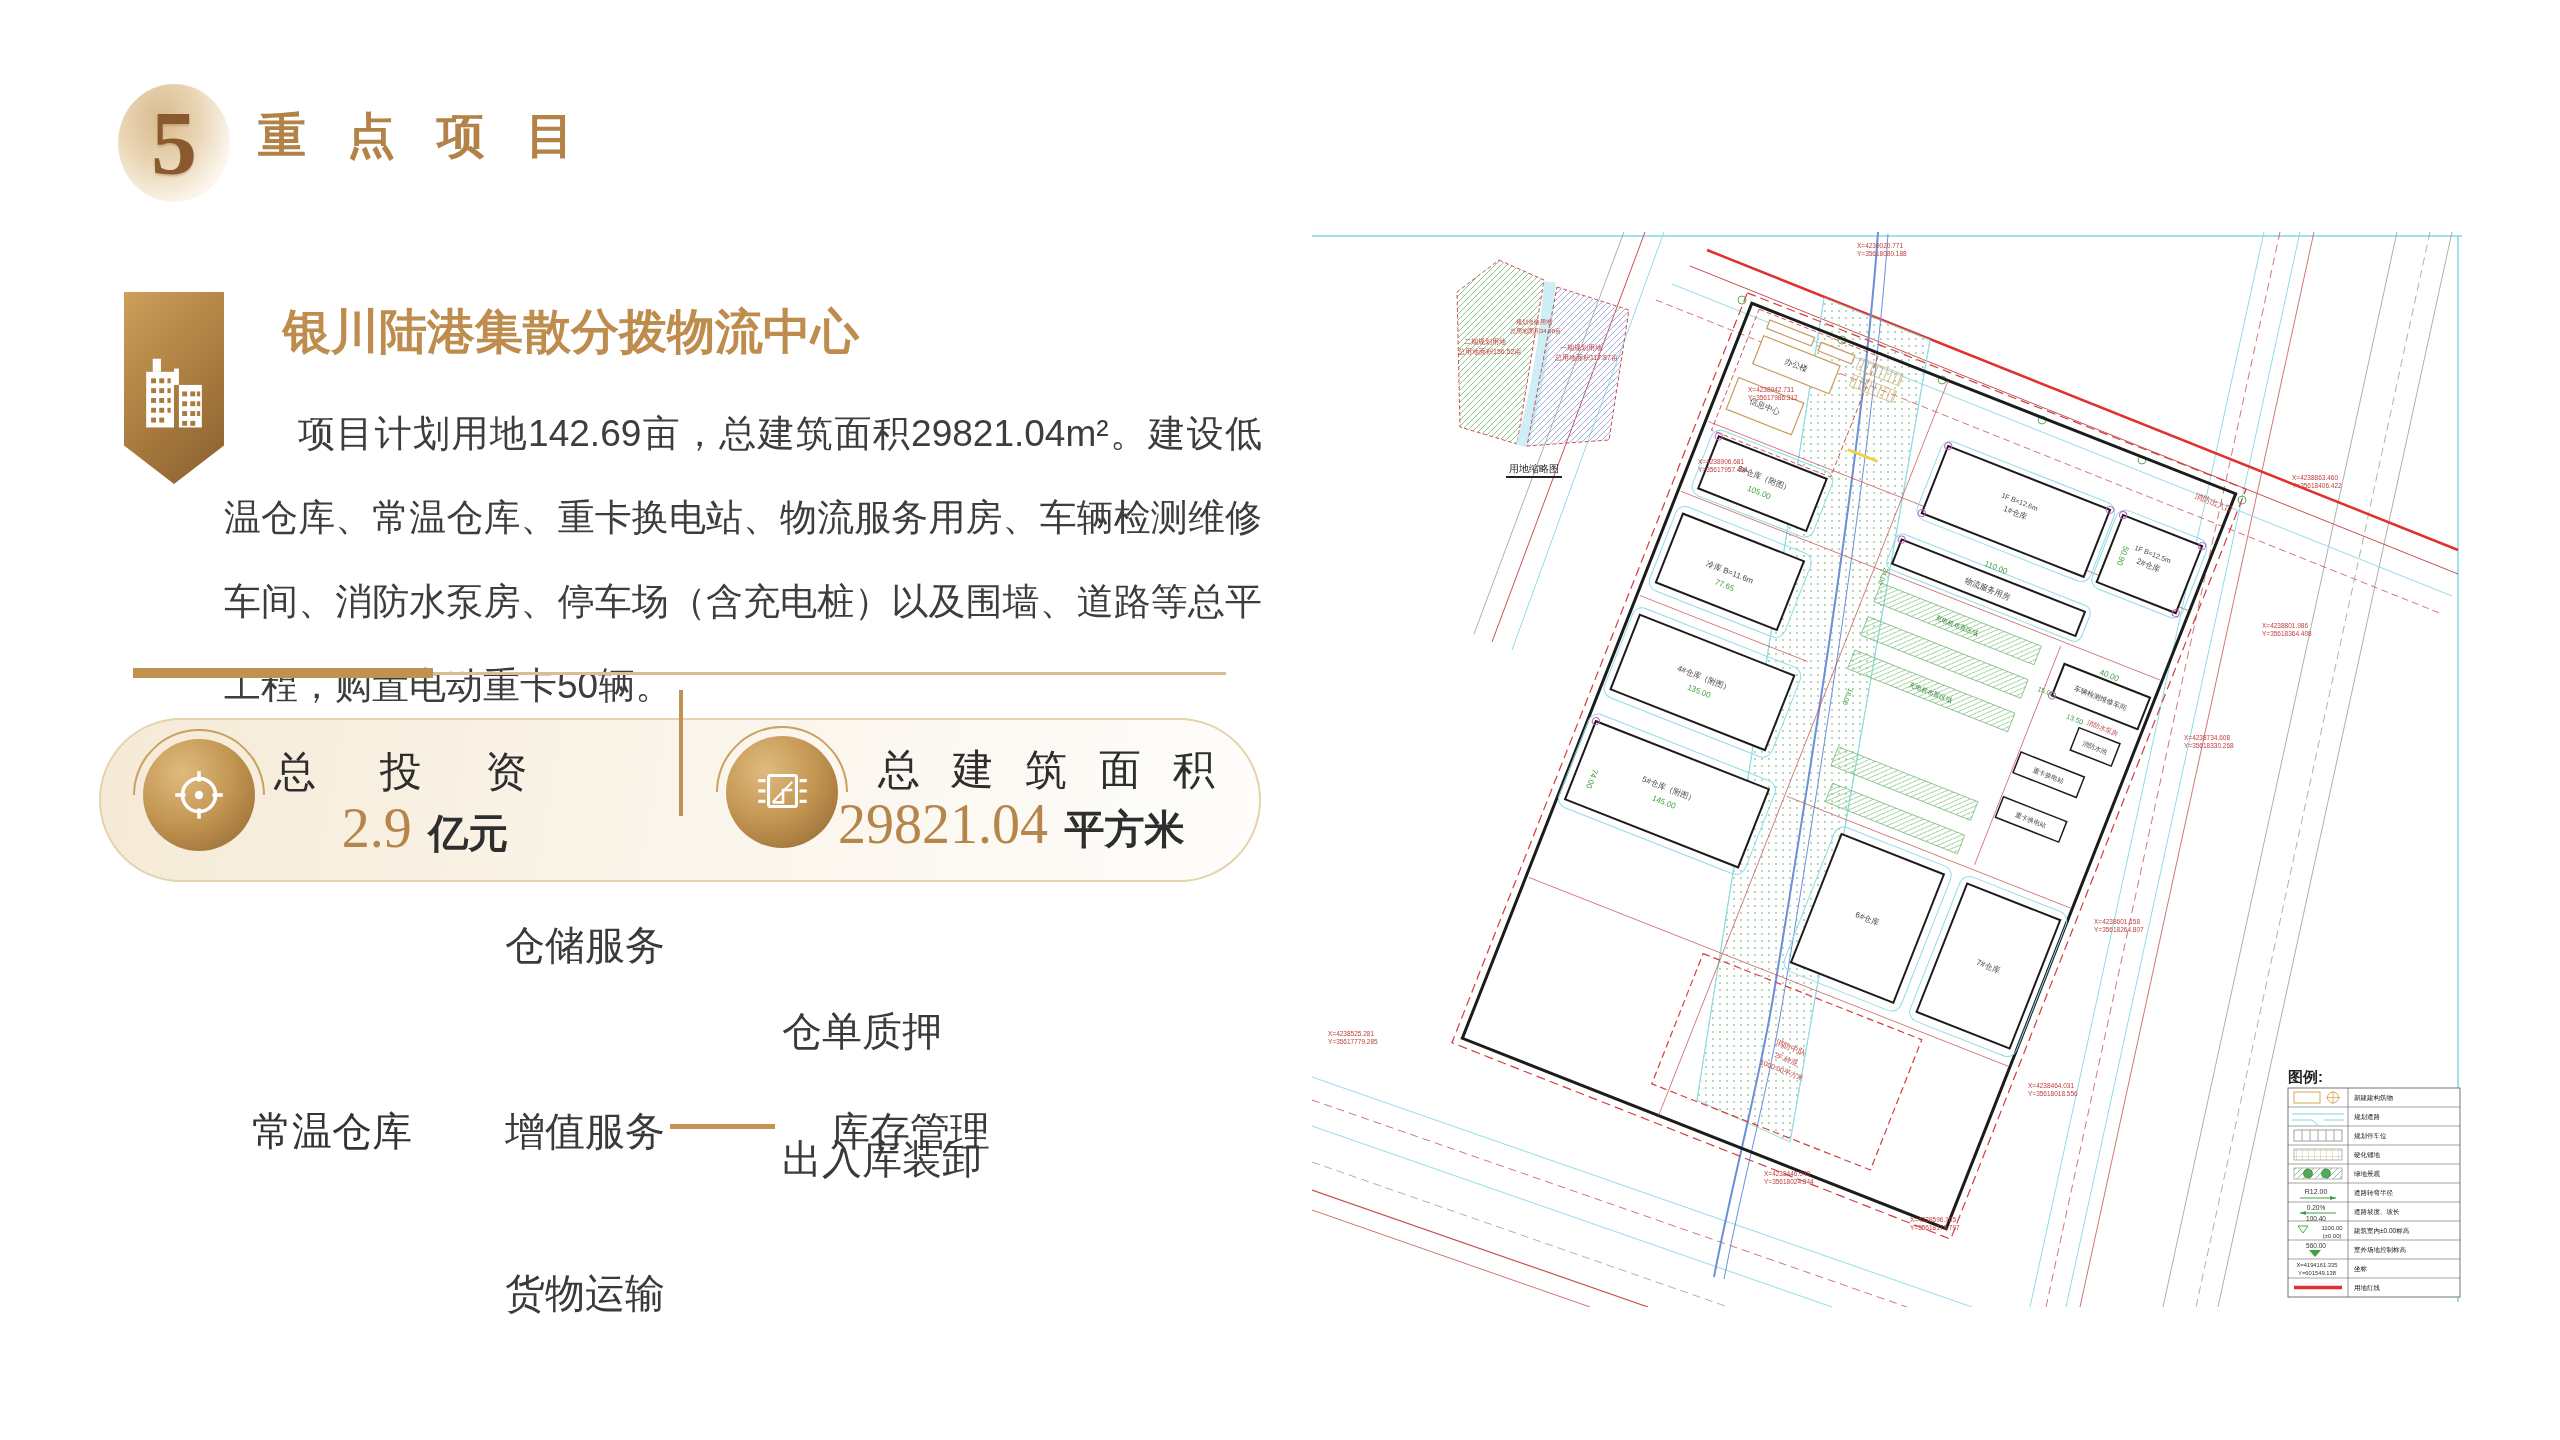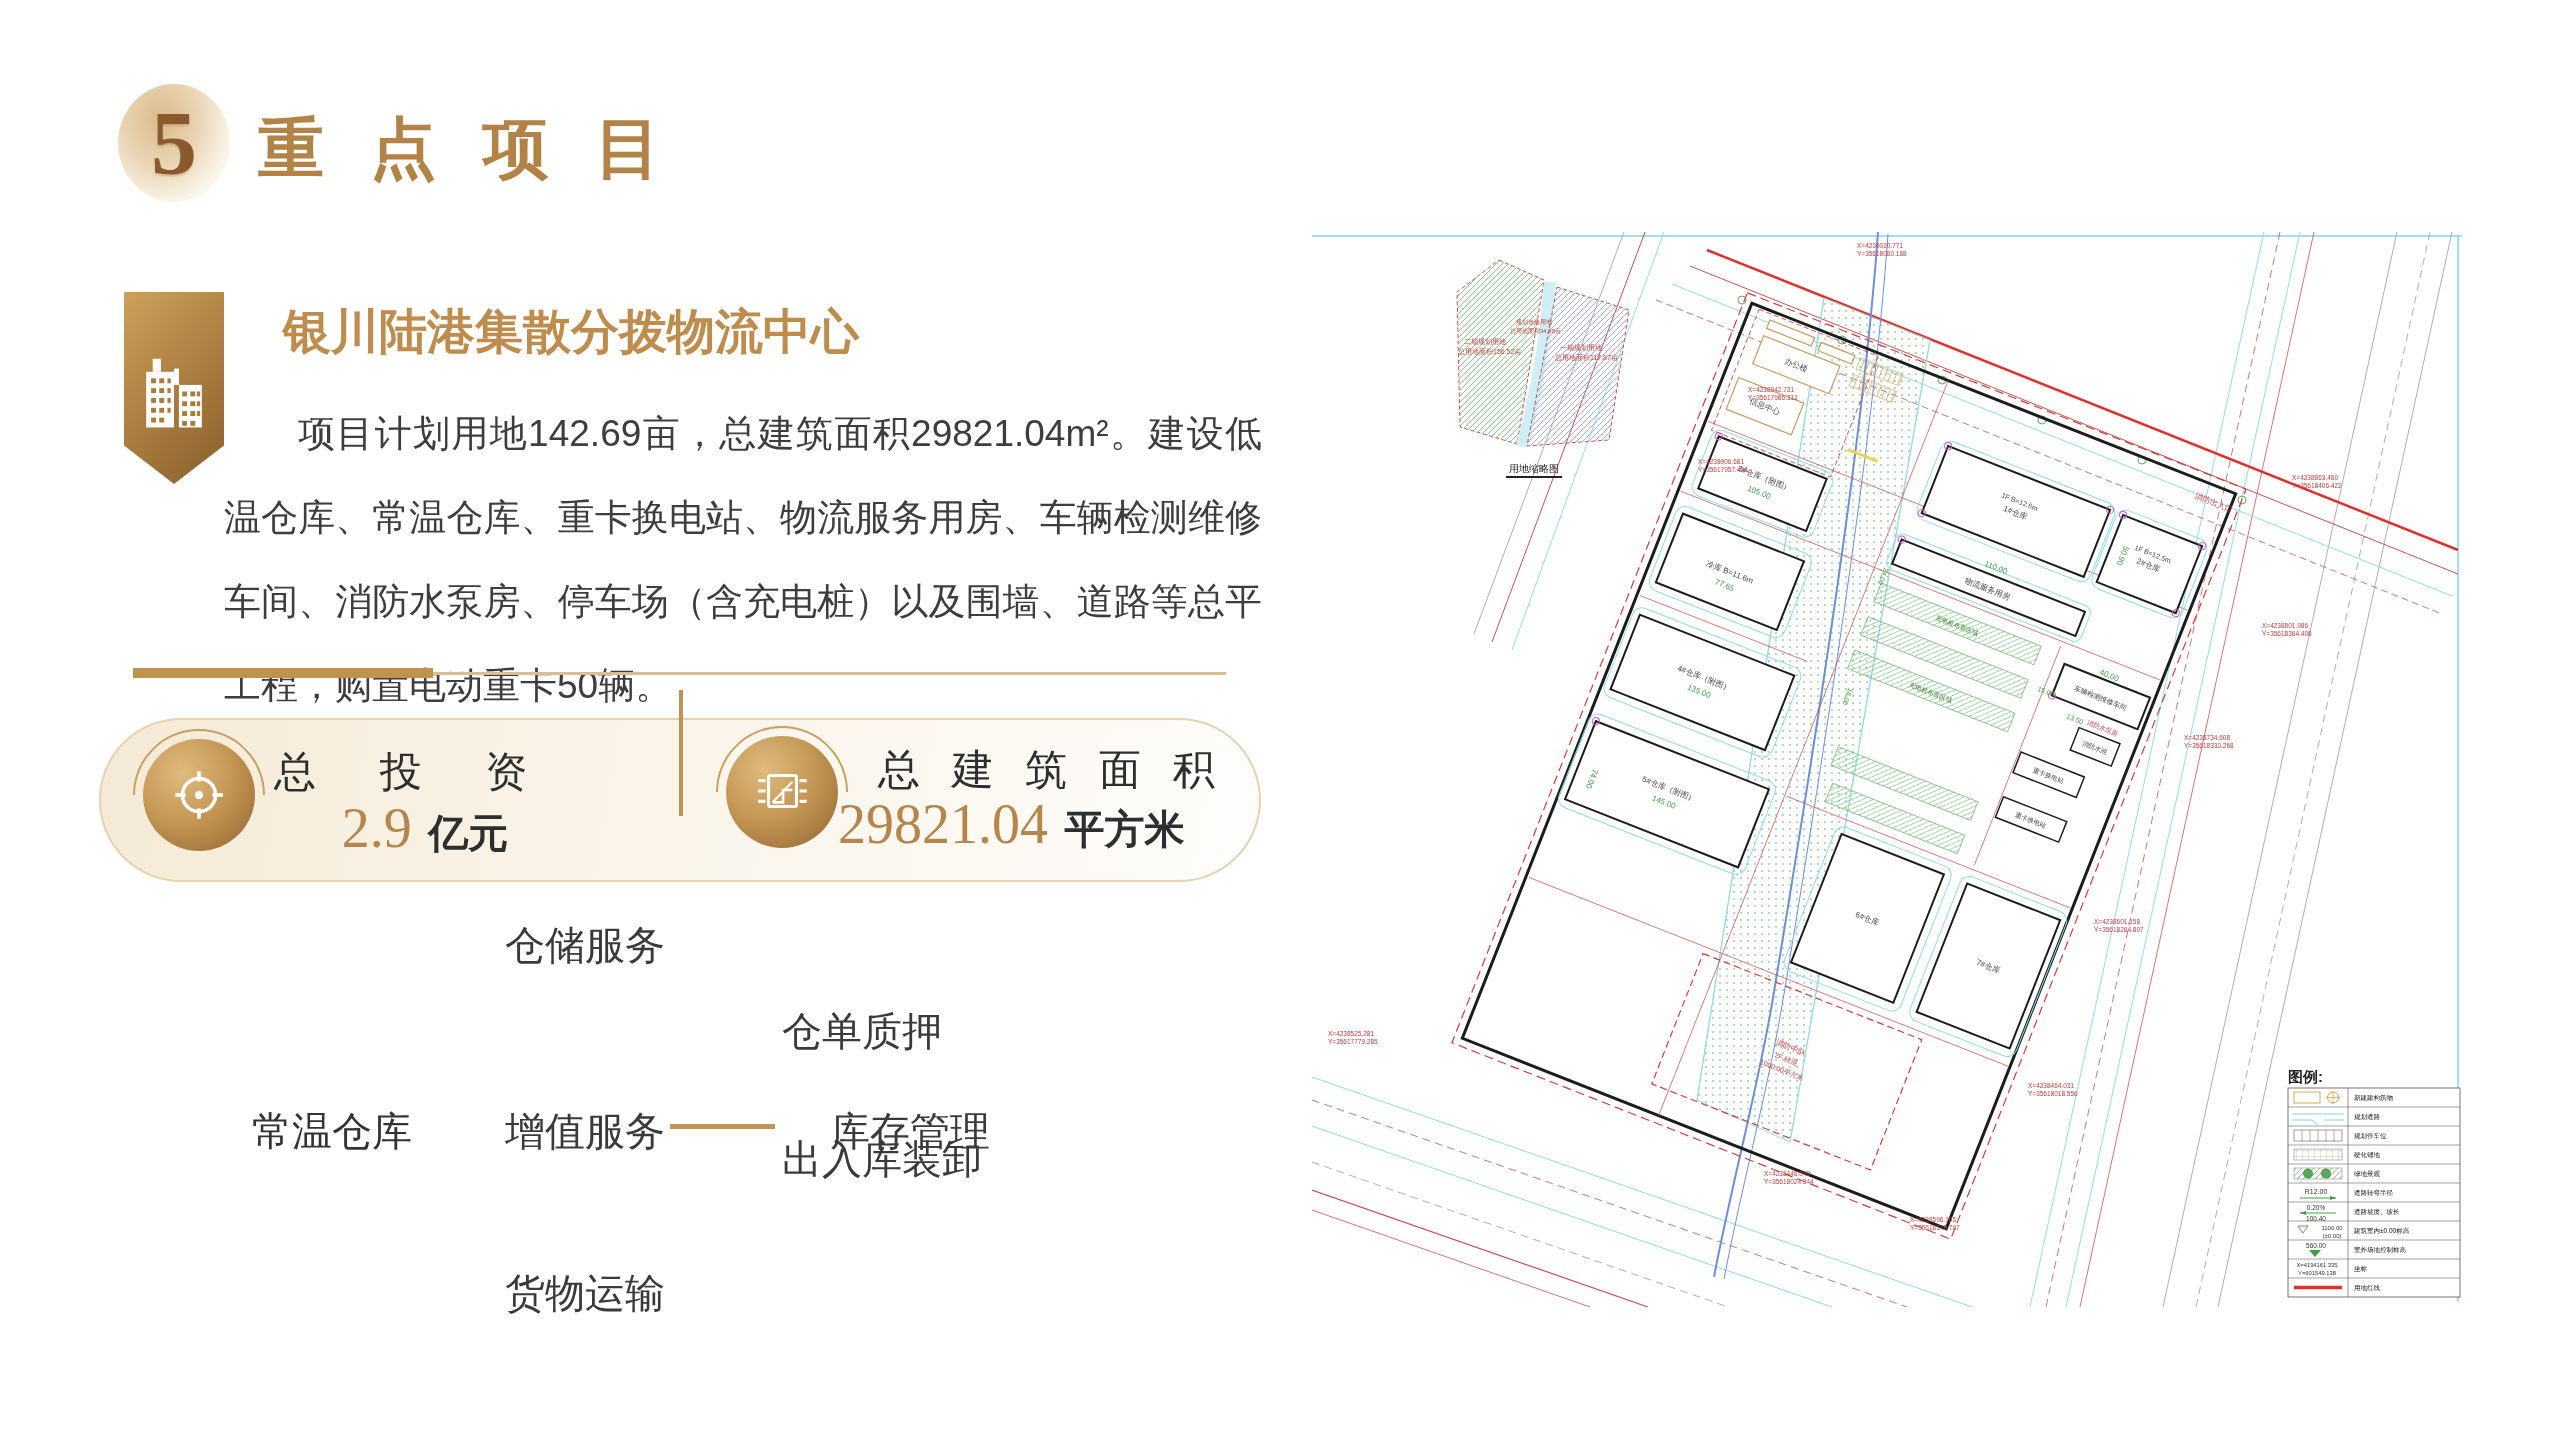--- a/index.html
+++ b/index.html
@@ -11,21 +11,21 @@
   .num-badge{
     position:absolute;left:118px;top:84px;width:112px;height:118px;border-radius:50%;
     background:radial-gradient(ellipse at 38% 30%, #D9BA8C 0%, #E9D5B4 40%, #FBF4E9 72%, #ffffff 100%);
     display:flex;align-items:center;justify-content:center;
   }
   .num-badge span{
     font-family:"Liberation Serif",serif;font-weight:bold;font-size:92px;color:#8A5A2E;line-height:1;
     text-shadow:0 2px 2px rgba(120,80,30,.25);
   }
   .page-title{
-    position:absolute;left:258px;top:104px;font-size:66px;font-weight:bold;
+    position:absolute;left:258px;top:104px;font-size:48px;font-weight:bold;
     color:#B28247;letter-spacing:14px;white-space:nowrap;text-align:right;
   }
   
   .ribbon{
     position:absolute;left:124px;top:292px;width:100px;height:192px;
     background:linear-gradient(135deg,#CDA05B 0%,#A87B3F 55%,#8A5F2D 100%);
     clip-path:polygon(0 0,100% 0,100% 80%,50% 100%,0 80%);
   }
   .ribbon svg{position:absolute;left:14px;top:64px;width:72px;height:84px;}
   .proj-title{

